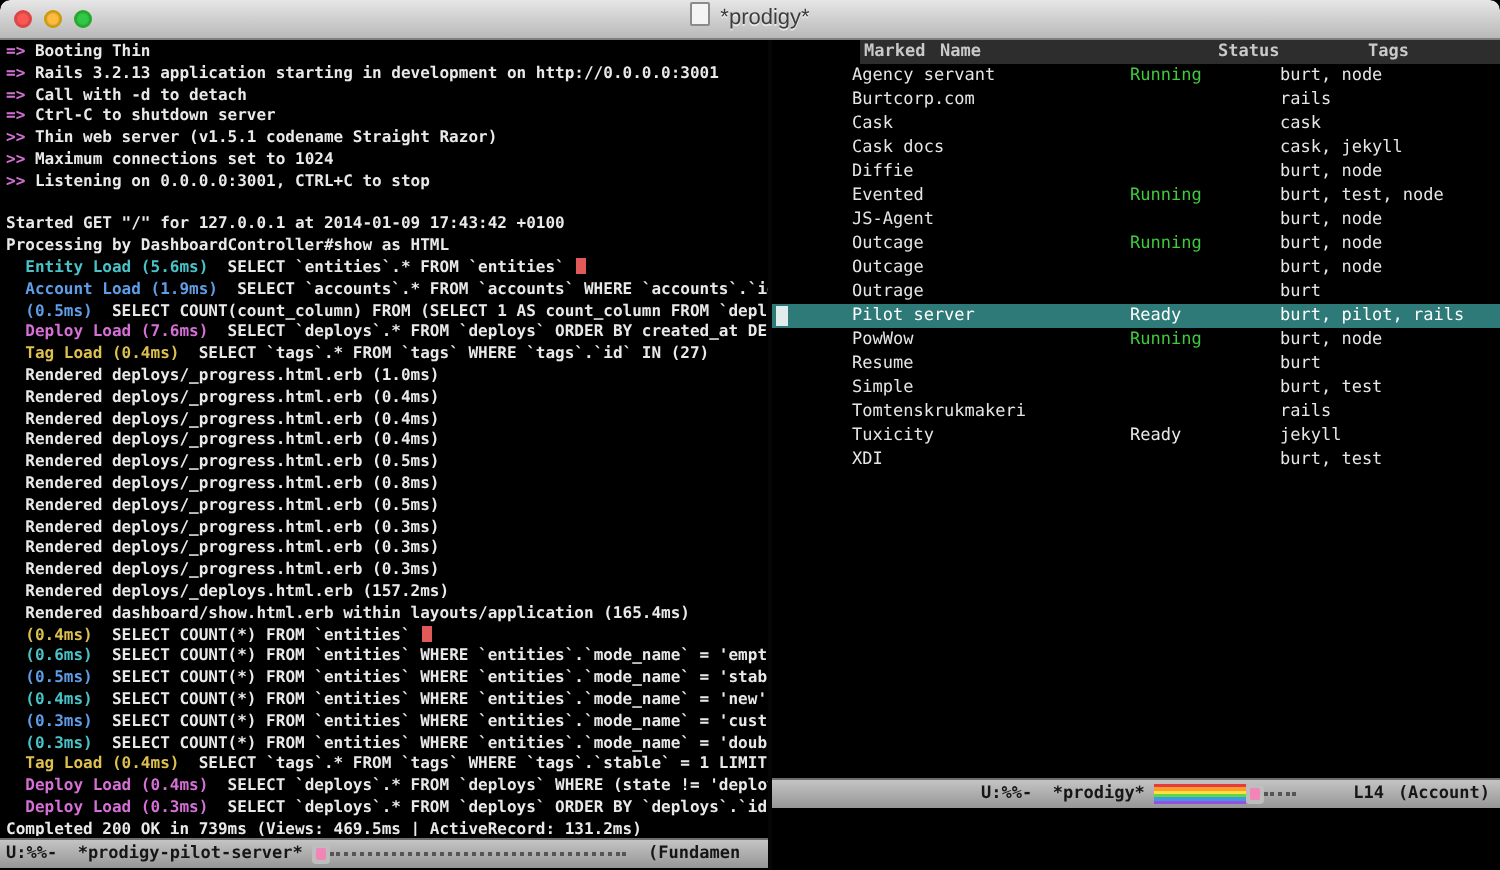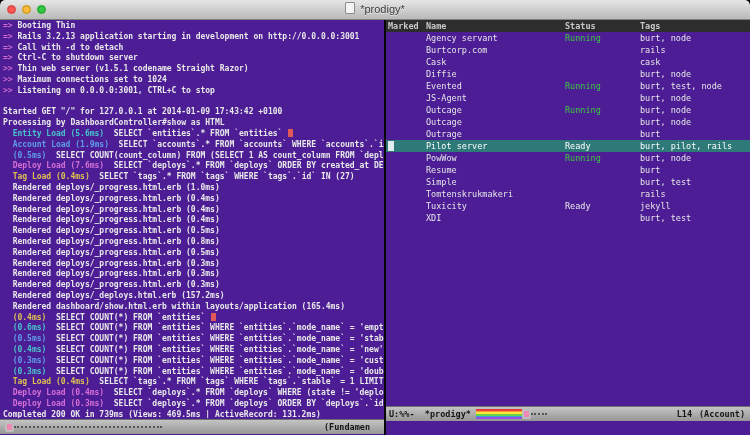--- a/index.html
+++ b/index.html
@@ -12,47 +12,47 @@
   .light{width:9px;height:9px;border-radius:50%;display:inline-block;box-shadow:inset 0 0 1px rgba(0,0,0,.5);}
   .light.red{background:#fc5753;border:1px solid #d44;box-sizing:border-box;}
   .light.yellow{background:#fdbc40;border:1px solid #c90;box-sizing:border-box;}
   .light.green{background:#33c748;border:1px solid #2a2;box-sizing:border-box;}
   .title{position:absolute;left:0;right:0;top:0;height:35px;line-height:19px;text-align:center;
          font-family:"Liberation Sans",sans-serif;font-size:11px;color:#3c3c3c;
          text-shadow:0 1px 0 rgba(255,255,255,.6);}
   .doc-icon{display:inline-block;width:8px;height:10px;background:#f4f4f4;border:1px solid #8b8b8b;
             border-radius:1px;vertical-align:-1px;margin-right:5px;}
   
-  .frame{position:relative;height:416px;display:flex;background:#4c1d95;text-decoration:underline;}
+  .frame{position:relative;height:416px;display:flex;background:#000000;text-decoration:underline;}
   .left-pane{position:relative;width:386px;height:100%;overflow:hidden;border-right:2px solid #060606;box-sizing:border-box;}
   .right-pane{position:relative;flex:1;height:100%;overflow:hidden;}
   
   .log{position:absolute;top:1px;left:3px;right:0;bottom:18px;overflow:hidden;
        font-size:8px;font-weight:bold;line-height:10.8px;white-space:pre;color:#e9e9e9;}
   .log-line{height:10.8px;}
   .redblock{display:inline-block;width:5px;height:8px;margin-left:1px;vertical-align:-1px;}
   
   .svc-header{position:relative;height:12px;line-height:12px;background:#2d2d2d;color:#c9c9c9;
-              font-size:8.5px;font-weight:bold;}
+              font-size:8.5px;font-weight:bold;margin-left:44px;}
   .svc-rows{position:absolute;top:12px;left:0;right:0;bottom:32px;overflow:hidden;}
   .svc-row{position:relative;height:12px;line-height:12px;font-size:8.5px;color:#e6e6e6;}
   .svc-row.selected{background:#2d7a78;color:#fff;}
   .cell{position:absolute;top:0;white-space:nowrap;}
   .col-marked{left:2px;}
   .col-name{left:40px;}
   .col-status{left:179px;}
   .col-tags{left:254px;}
   .mark-block{position:absolute;left:2px;top:1px;width:6px;height:10px;background:#e3ecec;}
   
   .modeline{position:absolute;left:0;right:0;height:15px;background:linear-gradient(#c4c4c4,#969696);
             border-top:1px solid #6e6e6e;box-sizing:border-box;color:#161616;
             font-size:8.5px;font-weight:bold;line-height:14px;white-space:pre;overflow:hidden;
             display:flex;align-items:center;}
   .modeline-left{bottom:2px;}
-  .modeline-right{bottom:15px;}
+  .modeline-right{bottom:32px;justify-content:center;}
   .ml-label{margin-left:3px;}
   .ml-line-abs{position:absolute;left:300px;margin-top:39px;}
   .ml-mode-abs{position:absolute;left:324px;}
   .ml-line-r{position:absolute;right:58px;}
   .ml-mode-r{position:absolute;right:5px;}
   
   .nyan{display:inline-flex;align-items:center;height:12px;margin-left:5px;}
   .nyan-rainbow{height:10px;background:linear-gradient(to bottom,
       #e23c3c 0 17%,#ff9b2e 17% 33%,#ffe23c 33% 50%,#62d646 50% 67%,#3c9ce2 67% 83%,#9b4fe2 83% 100%);}
   .nyan-cat{width:9px;height:10px;background:#bdbdbd;border-radius:2px;position:relative;flex:none;}
@@ -75,20 +75,21 @@
       <span class="light green"></span>
     </div>
     <div class="title"><span class="doc-icon"></span><span>*prodigy*</span></div>
   </div>
 
   <div class="frame">
 
     <div class="left-pane">
       <div class="log" id="log"><div class="log-line"><span style="color: rgb(210, 111, 210);">=&gt; </span><span style="color: rgb(233, 233, 233);">Booting Thin</span></div><div class="log-line"><span style="color: rgb(210, 111, 210);">=&gt; </span><span style="color: rgb(233, 233, 233);">Rails 3.2.13 application starting in development on http://0.0.0.0:3001</span></div><div class="log-line"><span style="color: rgb(210, 111, 210);">=&gt; </span><span style="color: rgb(233, 233, 233);">Call with -d to detach</span></div><div class="log-line"><span style="color: rgb(210, 111, 210);">=&gt; </span><span style="color: rgb(233, 233, 233);">Ctrl-C to shutdown server</span></div><div class="log-line"><span style="color: rgb(210, 111, 210);">&gt;&gt; </span><span style="color: rgb(233, 233, 233);">Thin web server (v1.5.1 codename Straight Razor)</span></div><div class="log-line"><span style="color: rgb(210, 111, 210);">&gt;&gt; </span><span style="color: rgb(233, 233, 233);">Maximum connections set to 1024</span></div><div class="log-line"><span style="color: rgb(210, 111, 210);">&gt;&gt; </span><span style="color: rgb(233, 233, 233);">Listening on 0.0.0.0:3001, CTRL+C to stop</span></div><div class="log-line">&nbsp;</div><div class="log-line"><span style="color: rgb(233, 233, 233);">Started GET "/" for 127.0.0.1 at 2014-01-09 17:43:42 +0100</span></div><div class="log-line"><span style="color: rgb(233, 233, 233);">Processing by DashboardController#show as HTML</span></div><div class="log-line"><span style="color: rgb(73, 195, 201);">  Entity Load (5.6ms)</span><span style="color: rgb(233, 233, 233);">  SELECT `entities`.* FROM `entities` </span><span class="redblock" style="background: rgb(224, 90, 90);"></span></div><div class="log-line"><span style="color: rgb(95, 157, 232);">  Account Load (1.9ms)</span><span style="color: rgb(233, 233, 233);">  SELECT `accounts`.* FROM `accounts` WHERE `accounts`.`id</span></div><div class="log-line"><span style="color: rgb(95, 157, 232);">  (0.5ms)</span><span style="color: rgb(233, 233, 233);">  SELECT COUNT(count_column) FROM (SELECT 1 AS count_column FROM `depl</span></div><div class="log-line"><span style="color: rgb(214, 111, 214);">  Deploy Load (7.6ms)</span><span style="color: rgb(233, 233, 233);">  SELECT `deploys`.* FROM `deploys` ORDER BY created_at DES</span></div><div class="log-line"><span style="color: rgb(221, 192, 79);">  Tag Load (0.4ms)</span><span style="color: rgb(233, 233, 233);">  SELECT `tags`.* FROM `tags` WHERE `tags`.`id` IN (27)</span></div><div class="log-line"><span style="color: rgb(233, 233, 233);">  Rendered deploys/_progress.html.erb (1.0ms)</span></div><div class="log-line"><span style="color: rgb(233, 233, 233);">  Rendered deploys/_progress.html.erb (0.4ms)</span></div><div class="log-line"><span style="color: rgb(233, 233, 233);">  Rendered deploys/_progress.html.erb (0.4ms)</span></div><div class="log-line"><span style="color: rgb(233, 233, 233);">  Rendered deploys/_progress.html.erb (0.4ms)</span></div><div class="log-line"><span style="color: rgb(233, 233, 233);">  Rendered deploys/_progress.html.erb (0.5ms)</span></div><div class="log-line"><span style="color: rgb(233, 233, 233);">  Rendered deploys/_progress.html.erb (0.8ms)</span></div><div class="log-line"><span style="color: rgb(233, 233, 233);">  Rendered deploys/_progress.html.erb (0.5ms)</span></div><div class="log-line"><span style="color: rgb(233, 233, 233);">  Rendered deploys/_progress.html.erb (0.3ms)</span></div><div class="log-line"><span style="color: rgb(233, 233, 233);">  Rendered deploys/_progress.html.erb (0.3ms)</span></div><div class="log-line"><span style="color: rgb(233, 233, 233);">  Rendered deploys/_progress.html.erb (0.3ms)</span></div><div class="log-line"><span style="color: rgb(233, 233, 233);">  Rendered deploys/_deploys.html.erb (157.2ms)</span></div><div class="log-line"><span style="color: rgb(233, 233, 233);">  Rendered dashboard/show.html.erb within layouts/application (165.4ms)</span></div><div class="log-line"><span style="color: rgb(221, 192, 79);">  (0.4ms)</span><span style="color: rgb(233, 233, 233);">  SELECT COUNT(*) FROM `entities` </span><span class="redblock" style="background: rgb(224, 90, 90);"></span></div><div class="log-line"><span style="color: rgb(73, 195, 201);">  (0.6ms)</span><span style="color: rgb(233, 233, 233);">  SELECT COUNT(*) FROM `entities` WHERE `entities`.`mode_name` = 'empt</span></div><div class="log-line"><span style="color: rgb(95, 157, 232);">  (0.5ms)</span><span style="color: rgb(233, 233, 233);">  SELECT COUNT(*) FROM `entities` WHERE `entities`.`mode_name` = 'stab</span></div><div class="log-line"><span style="color: rgb(73, 195, 201);">  (0.4ms)</span><span style="color: rgb(233, 233, 233);">  SELECT COUNT(*) FROM `entities` WHERE `entities`.`mode_name` = 'new'</span></div><div class="log-line"><span style="color: rgb(95, 157, 232);">  (0.3ms)</span><span style="color: rgb(233, 233, 233);">  SELECT COUNT(*) FROM `entities` WHERE `entities`.`mode_name` = 'cust</span></div><div class="log-line"><span style="color: rgb(73, 195, 201);">  (0.3ms)</span><span style="color: rgb(233, 233, 233);">  SELECT COUNT(*) FROM `entities` WHERE `entities`.`mode_name` = 'doub</span></div><div class="log-line"><span style="color: rgb(221, 192, 79);">  Tag Load (0.4ms)</span><span style="color: rgb(233, 233, 233);">  SELECT `tags`.* FROM `tags` WHERE `tags`.`stable` = 1 LIMIT</span></div><div class="log-line"><span style="color: rgb(214, 111, 214);">  Deploy Load (0.4ms)</span><span style="color: rgb(233, 233, 233);">  SELECT `deploys`.* FROM `deploys` WHERE (state != 'deploye</span></div><div class="log-line"><span style="color: rgb(214, 111, 214);">  Deploy Load (0.3ms)</span><span style="color: rgb(233, 233, 233);">  SELECT `deploys`.* FROM `deploys` ORDER BY `deploys`.`id`</span></div><div class="log-line"><span style="color: rgb(233, 233, 233);">Completed 200 OK in 739ms (Views: 469.5ms | ActiveRecord: 131.2ms)</span></div></div>
       <div class="modeline modeline-left">
+        <span class="ml-label">U:%%-  *prodigy-pilot-server*</span>
         <span class="nyan nyan-left">
           <span class="nyan-rainbow"></span>
           <span class="nyan-cat"></span>
           <span class="nyan-trail"></span>
         </span>
         <span class="ml-line-abs">L1</span>
         <span class="ml-mode-abs">(Fundamen</span>
       </div>
     </div>
 
@@ -107,20 +108,25 @@
           </div>
           <div class="svc-row">
             <span class="cell col-name">Burtcorp.com</span>
             <span class="cell col-status" style="color: rgb(233, 233, 233);"></span>
             <span class="cell col-tags">rails</span>
           </div>
           <div class="svc-row">
             <span class="cell col-name">Cask</span>
             <span class="cell col-status" style="color: rgb(233, 233, 233);"></span>
             <span class="cell col-tags">cask</span>
+          </div>
+          <div class="svc-row">
+            <span class="cell col-name">Cask docs</span>
+            <span class="cell col-status" style="color: rgb(233, 233, 233);"></span>
+            <span class="cell col-tags">cask, jekyll</span>
           </div>
           <div class="svc-row">
             <span class="cell col-name">Diffie</span>
             <span class="cell col-status" style="color: rgb(233, 233, 233);"></span>
             <span class="cell col-tags">burt, node</span>
           </div>
           <div class="svc-row">
             <span class="cell col-name">Evented</span>
             <span class="cell col-status" style="color: rgb(62, 203, 62);">Running</span>
             <span class="cell col-tags">burt, test, node</span>

